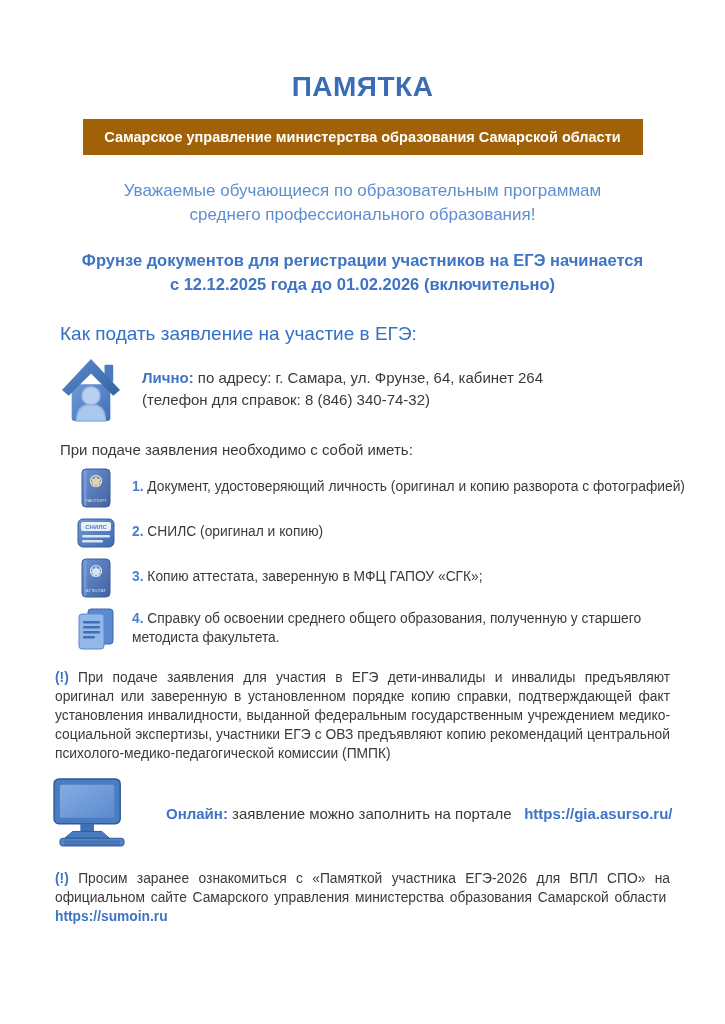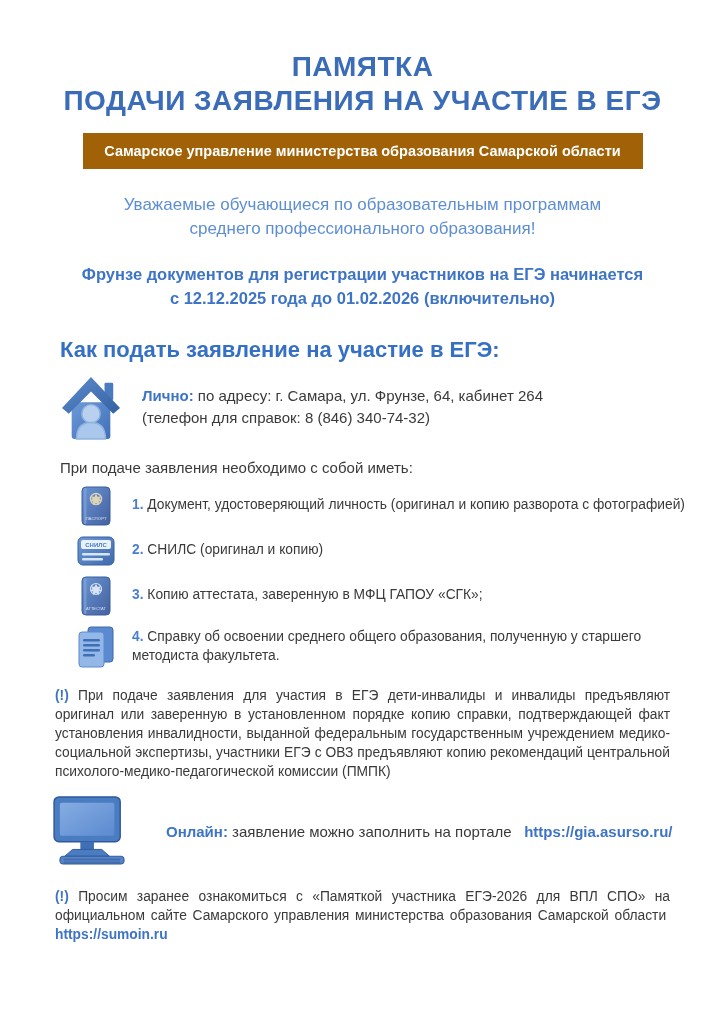--- a/index.html
+++ b/index.html
@@ -2,21 +2,21 @@
 <html lang="ru"><head>
 <meta charset="utf-8">
 <style>
   * { margin: 0; padding: 0; box-sizing: border-box; }
   html, body { background: #ffffff; }
   body {
     width: 725px; height: 1024px;
     font-family: "Liberation Sans", sans-serif;
     overflow: hidden;
   }
-  .page { width: 725px; height: 1024px; padding-top: 50px; background: #fff; }
+  .page { width: 725px; height: 1024px; padding-top: 70px; background: #fff; }
 
   
   .title {
     text-align: center;
     color: #3a6cb8;
     font-weight: bold;
     font-size: 28px;
     line-height: 1.22;
     letter-spacing: .5px;
   }
@@ -42,22 +42,22 @@
     text-align: center;
     color: #3d74c6;
     font-weight: bold;
     font-size: 16.5px;
     line-height: 1.45;
   }
 
   .how-heading {
     margin: 26px 4px 0 60px;
     color: #3570c4;
-    font-weight: bold;
-    font-size: 22px;
+    font-weight: normal;
+    font-size: 19px;
   }
 
   .in-person { display: flex; margin: 10px 0 0 62px; gap: 22px; align-items: flex-start; }
   .in-person .txt { margin-top: 12px; font-size: 15px; line-height: 1.5; color: #3a3a3c; }
   .lead-label { color: #3d74c6; font-weight: bold; }
 
   .bring-intro { margin: 12px 0 0 60px; font-size: 15px; color: #3a3a3c; }
 
   .doc-item { display: flex; align-items: center; gap: 16px; margin: 10px 0 0 76px; padding-right: 25px; }
   .doc-item .icon-box { width: 40px; display: flex; justify-content: center; flex: 0 0 40px; }
@@ -77,21 +77,20 @@
   .online p { font-size: 15px; color: #3a3a3c; }
   .doc-link { color: #3d74c6; font-weight: bold; text-decoration: none; }
 </style>
 </head>
 <body>
 
 <div class="page">
 
   <div class="title">
     <div>ПАМЯТКА</div>
-    <div>ПОДАЧИ ЗАЯВЛЕНИЯ НА УЧАСТИЕ В ЕГЭ</div>
   </div>
 
   <div class="banner">
     <span>Самарское управление министерства образования Самарской области</span>
   </div>
 
   <div class="greeting">
     <div>Уважаемые обучающиеся по образовательным программам</div>
     <div>среднего профессионального образования!</div>
   </div>

